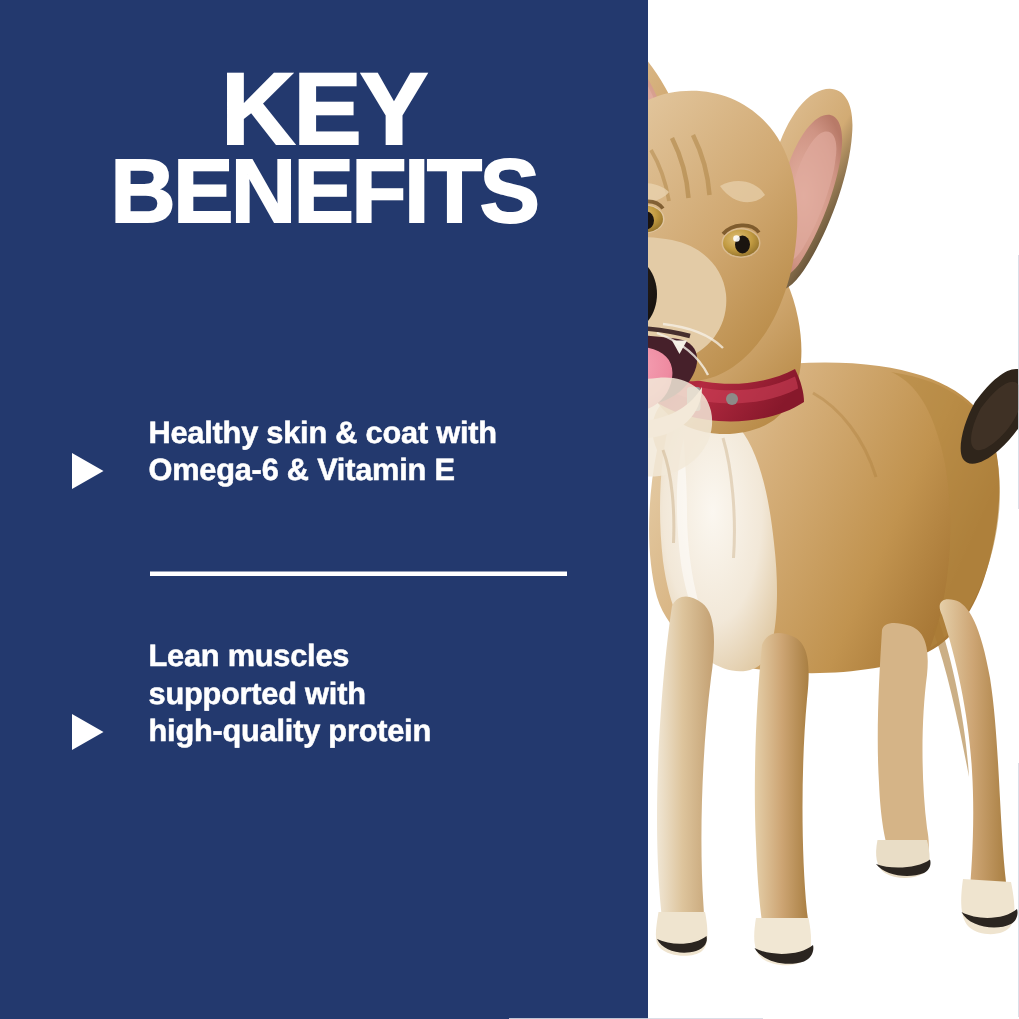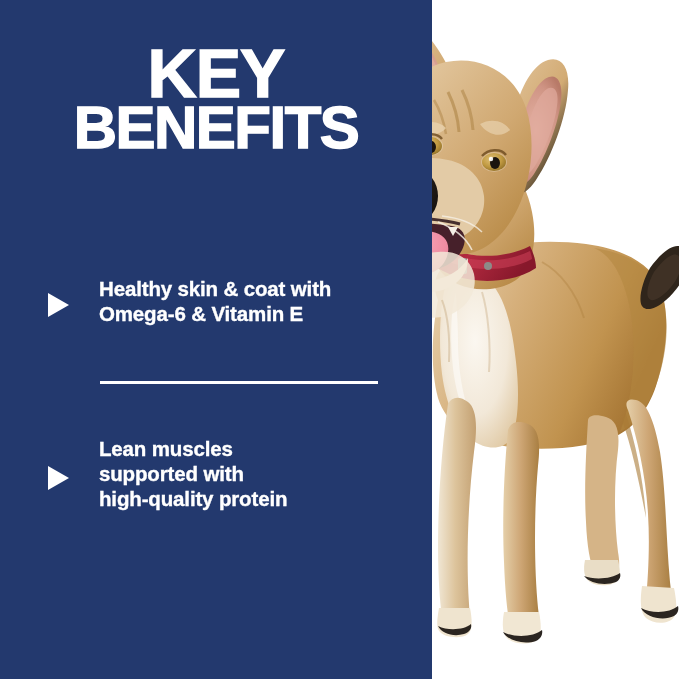--- a/index.html
+++ b/index.html
@@ -48,21 +48,21 @@
   
   .benefits {
     position: absolute;
     left: 0;
     top: 276px;
     width: 432px;
   }
   .benefit-row {
     position: relative;
     display: flex;
-    align-items: center;
+    align-items: flex-end;
     padding-left: 48px;
     padding-right: 20px;
   }
   .marker {
     flex: 0 0 auto;
     width: 0;
     height: 0;
     margin-top: 8px;
     margin-right: 30px;
     border-top: 12px solid transparent;
@@ -87,21 +87,20 @@
     width: 278px;
     height: 3px;
     background: #ffffff;
   }
 
   .benefits-2 {
     position: absolute;
     left: 0;
     top: 425px;
     width: 388px;
-    margin-top: 11px;
   }
 
   
   .photo-area {
     position: absolute;
     left: 432px;
     top: 0;
     width: 247px;
     height: 679px;
     background: #ffffff;

